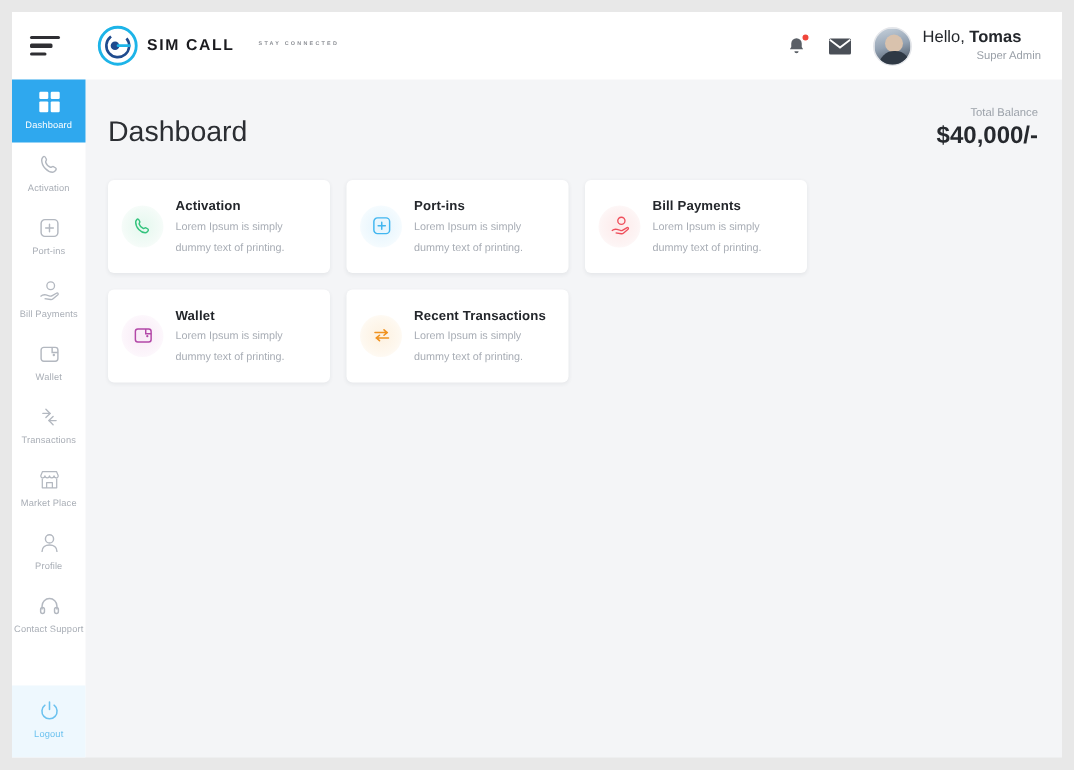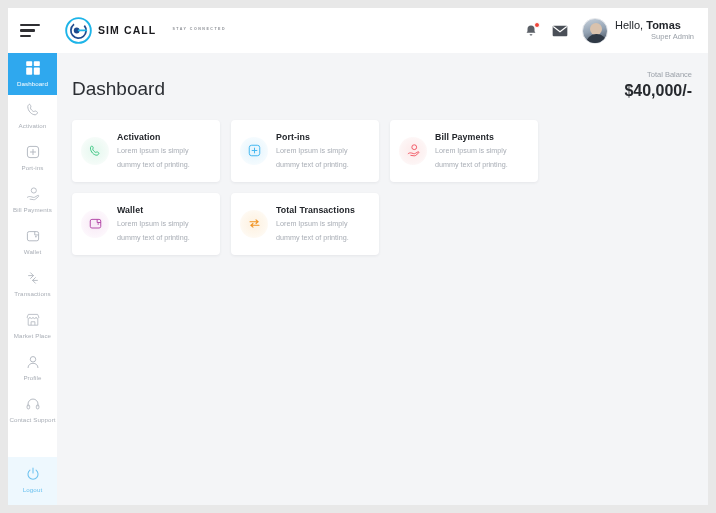--- a/index.html
+++ b/index.html
@@ -347,21 +347,21 @@
       </div>
 
       <div class="card">
         <div class="card-icon ic-orange">
           <svg viewBox="0 0 20 20" width="15" height="15">
             <path d="M4 7.6h11M12 5.2l2.8 2.4-2.8 2.4" fill="none" stroke="#f0921f" stroke-width="1.4" stroke-linecap="round" stroke-linejoin="round"></path>
             <path d="M16 12.4H5M8 10l-2.8 2.4L8 14.8" fill="none" stroke="#f0921f" stroke-width="1.4" stroke-linecap="round" stroke-linejoin="round"></path>
           </svg>
         </div>
         <div class="card-body">
-          <div class="card-title">Total Transactions</div>
+          <div class="card-title">Recent Transactions</div>
           <div class="card-desc">Lorem Ipsum is simply</div>
           <div class="card-desc">dummy text of printing.</div>
         </div>
       </div>
 
     </div>
   </div>
 </div>
 
 </body></html>

